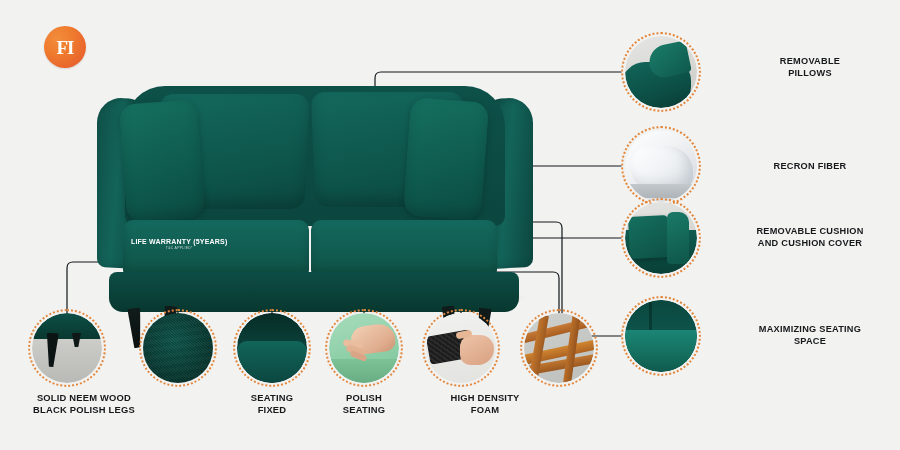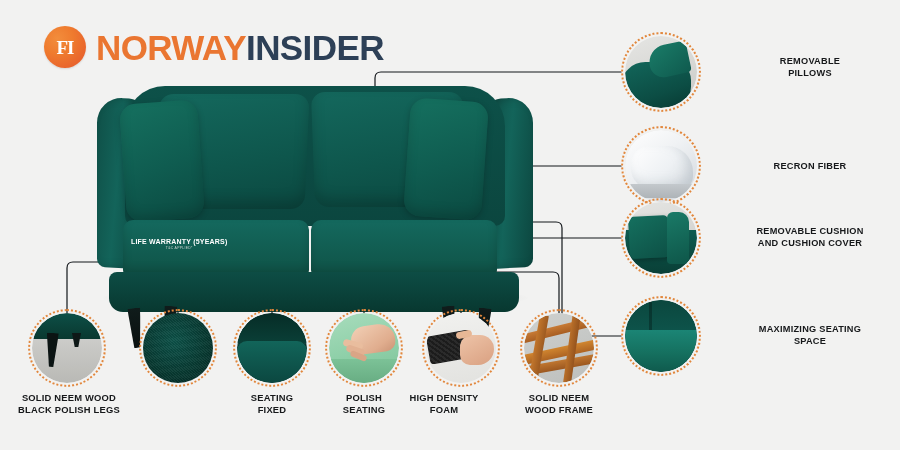--- a/index.html
+++ b/index.html
@@ -131,23 +131,20 @@
   .shape{position:absolute;}
 </style>
 </head>
 <body>
 
 <div id="stage">
 
   <div id="brand">
     <div id="brand-mark">
       <span>FI</span>
-    </div>
-    <div>
-      <span class="wordmark wm-a">NORWAY</span><span class="wordmark wm-b">INSIDER</span>
     </div>
   </div>
 
   <svg id="wires" viewBox="0 0 900 450">
 
     <path d="M375,90 L375,78 Q375,72 381,72 L621,72"></path>
 
     <path d="M455,148 L455,160 Q455,166 461,166 L621,166"></path>
 
     <path d="M500,195 Q506,195 506,201 L506,232 Q506,238 512,238 L621,238"></path>
@@ -249,21 +246,21 @@
     <div class="dotcircle">
       <div class="thumb">
         <div class="tb-bg floorbg"></div>
         <div class="shape" style="left:0;top:0;width:70px;height:26px;background:linear-gradient(180deg,#0d4f47 0%,#09382f 100%);"></div>
         <div class="shape" style="left:14px;top:20px;width:12px;height:34px;background:#0b1413;clip-path:polygon(0 0,100% 0,68% 100%,32% 100%);transform:rotate(3deg);"></div>
         <div class="shape" style="left:40px;top:20px;width:9px;height:14px;background:#0e1817;clip-path:polygon(0 0,100% 0,70% 100%,30% 100%);"></div>
       </div>
     </div>
     <div class="dotring"></div>
   </div>
-  <div class="lbl b-lbl" style="left:4px;top:392px;">SOLID NEEM  WOOD
+  <div class="lbl b-lbl" style="left:19px;top:392px;">SOLID NEEM  WOOD
 BLACK POLISH LEGS</div>
 
   <div class="node b-node" style="left:143px;top:313px;">
     <div class="dotcircle velvet-dark"></div>
     <div class="dotring"></div>
   </div>
 
   <div class="node b-node" style="left:237px;top:313px;">
     <div class="dotcircle">
       <div class="thumb">
@@ -297,32 +294,30 @@
     <div class="dotcircle">
       <div class="thumb">
         <div class="tb-bg" style="background:linear-gradient(170deg,#f1f1ef 0%,#e2e2df 100%);"></div>
         <div class="shape" style="left:2px;top:20px;width:44px;height:28px;border-radius:4px;background:repeating-linear-gradient(45deg,#2b2b2b 0 2px,#1c1c1c 2px 4px);transform:rotate(-10deg);"></div>
         <div class="shape" style="left:34px;top:22px;width:34px;height:30px;border-radius:12px 14px 16px 10px;background:linear-gradient(150deg,#eec4a8 0%,#d9a081 100%);"></div>
         <div class="shape" style="left:30px;top:18px;width:16px;height:7px;border-radius:4px;background:#e7b795;transform:rotate(-12deg);"></div>
       </div>
     </div>
     <div class="dotring"></div>
   </div>
-  <div class="lbl b-lbl" style="left:379px;top:392px;">HIGH DENSITY
+  <div class="lbl b-lbl" style="left:420px;top:392px;">HIGH DENSITY
 FOAM</div>
 
   <div class="node b-node" style="left:524px;top:313px;">
     <div class="dotcircle">
       <div class="thumb">
         <div class="tb-bg woodfrm"></div>
         <div class="shape" style="left:-6px;top:12px;width:86px;height:9px;background:linear-gradient(180deg,#c77a35,#a85e22);transform:rotate(-14deg);"></div>
         <div class="shape" style="left:-6px;top:34px;width:86px;height:10px;background:linear-gradient(180deg,#d0852f,#ad6322);transform:rotate(-12deg);"></div>
         <div class="shape" style="left:4px;top:46px;width:80px;height:9px;background:linear-gradient(180deg,#bf7630,#9c5820);transform:rotate(-10deg);"></div>
         <div class="shape" style="left:10px;top:2px;width:9px;height:68px;background:linear-gradient(90deg,#c2762c,#9d5a20);transform:rotate(10deg);"></div>
         <div class="shape" style="left:44px;top:0;width:8px;height:70px;background:linear-gradient(90deg,#b96f29,#95531d);transform:rotate(8deg);"></div>
       </div>
     </div>
     <div class="dotring"></div>
   </div>
-  <div class="lbl b-lbl" style="left:494px;top:392px;">SOLID NEEM
-WOOD FRAME</div>
 
 </div>
 
 </body></html>

